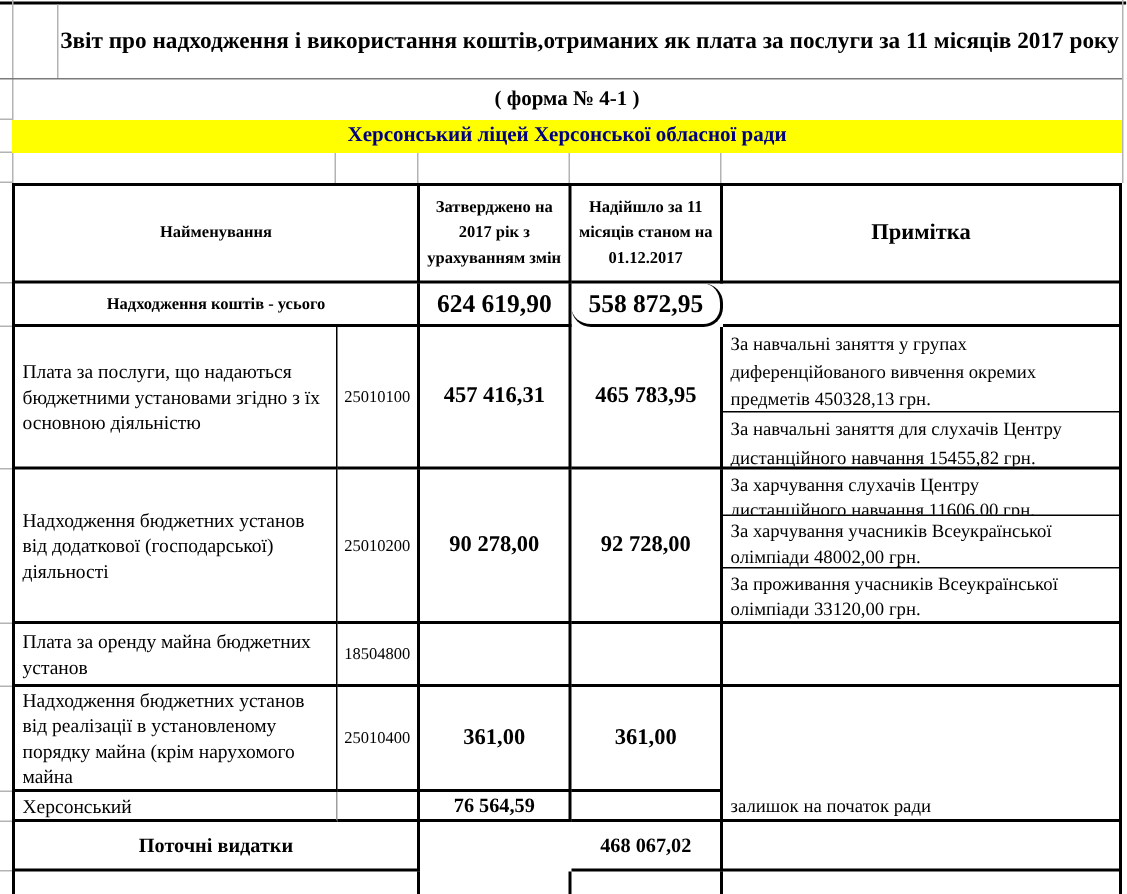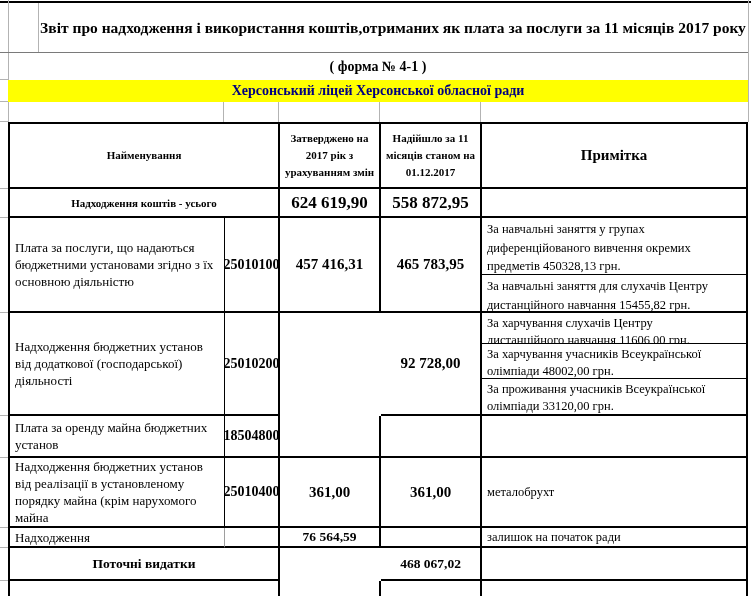--- a/index.html
+++ b/index.html
@@ -57,21 +57,21 @@
   .br1{border-right-width:1px;}
   .brg{border-right:1px solid #9e9e9e;}
   .br0{border-right:none;}
   .bb1{border-bottom-width:1px;}
   .bb0{border-bottom:none;}
   .th{font-weight:bold;font-size:11px;line-height:17px;}
   .thbig{font-weight:bold;font-size:15px;}
   .lbl{font-size:13px;line-height:17px;}
   .lblb{font-weight:bold;font-size:11px;}
   .lblb2{font-weight:bold;font-size:13.5px;}
-  .code{font-weight:bold;font-size:14px;}
+  .code{font-weight:normal;font-size:11px;}
   .vxl{font-weight:bold;font-size:17px;}
   .vlg{font-weight:bold;font-size:15px;}
   .vmd{font-weight:bold;font-size:13.5px;}
   .note{font-size:12.5px;line-height:17px;}
   .lh18{line-height:18.5px;}
   .lh16{line-height:16.5px;}
 </style>
 </head>
 <body>
 
@@ -108,39 +108,40 @@
     <div class="cell th pre" style="grid-area:1/3/2/4;">Затверджено на
 2017 рік з
 урахуванням змін</div>
     <div class="cell th pre" style="grid-area:1/4/2/5;">Надійшло за 11
 місяців станом на
 01.12.2017</div>
     <div class="cell thbig br0" style="grid-area:1/5/2/6;">Примітка</div>
 
     <div class="cell lblb" style="grid-area:2/1/3/3;">Надходження коштів - усього</div>
     <div class="cell vxl" style="grid-area:2/3/3/4;">624 619,90</div>
-    <div class="cell vxl" style="grid-area:2/4/3/5;">558 872,95</div>
+    <div class="cell vxl" style="grid-area:2/4/3/5;border-radius:13px;">558 872,95</div>
     <div class="cell br0" style="grid-area:2/5/3/6;"></div>
 
     <div class="cell lbl left pre br1" style="grid-area:3/1/5/2;">Плата за послуги, що надаються
 бюджетними установами згідно з їх
 основною діяльністю</div>
     <div class="cell code" style="grid-area:3/2/5/3;">25010100</div>
     <div class="cell vlg" style="grid-area:3/3/5/4;">457 416,31</div>
     <div class="cell vlg" style="grid-area:3/4/5/5;">465 783,95</div>
     <div class="cell note left top pre lh18 br0 bb1" style="grid-area:3/5/4/6;font-family:Liberation Serif, serif;">За навчальні заняття у групах
 диференційованого вивчення окремих
 предметів  450328,13 грн.</div>
     <div class="cell note left top pre lh18 br0" style="grid-area:4/5/5/6;">За навчальні заняття для слухачів Центру
 дистанційного навчання  15455,82 грн.</div>
 
     <div class="cell lbl left pre br1" style="grid-area:5/1/8/2;">Надходження бюджетних установ
 від додаткової (господарської)
 діяльності</div>
     <div class="cell code" style="grid-area:5/2/8/3;">25010200</div>
+    <div class="cell vlg" style="grid-area:5/3/8/4;">90 278,00</div>
     <div class="cell vlg" style="grid-area:5/4/8/5;">92 728,00</div>
     <div class="cell note left top pre lh16 br0 bb1" style="grid-area:5/5/6/6;">За харчування слухачів Центру
 дистанційного навчання  11606,00 грн.</div>
     <div class="cell note left top pre lh16 br0 bb1" style="grid-area:6/5/7/6;">За харчування  учасників Всеукраїнської
 олімпіади  48002,00 грн.</div>
     <div class="cell note left top pre lh16 br0" style="grid-area:7/5/8/6;">За проживання  учасників Всеукраїнської
 олімпіади  33120,00 грн.</div>
 
     <div class="cell lbl left pre br1" style="grid-area:8/1/9/2;">Плата за оренду майна бюджетних
 установ</div>
@@ -149,23 +150,22 @@
     <div class="cell" style="grid-area:8/4/9/5;"></div>
     <div class="cell br0" style="grid-area:8/5/9/6;"></div>
 
     <div class="cell lbl left pre br1" style="grid-area:9/1/10/2;">Надходження бюджетних установ
 від реалізації в установленому
 порядку майна (крім нарухомого
 майна</div>
     <div class="cell code" style="grid-area:9/2/10/3;">25010400</div>
     <div class="cell vlg" style="grid-area:9/3/10/4;">361,00</div>
     <div class="cell vlg" style="grid-area:9/4/10/5;">361,00</div>
-    <div class="cell note left br0" style="grid-area:9/5/10/6;">металобрухт</div>
 
-    <div class="cell lbl left brg" style="grid-area:10/1/11/2;">Надходження</div>
+    <div class="cell lbl left brg" style="grid-area:10/1/11/2;">Херсонський</div>
     <div class="cell" style="grid-area:10/2/11/3;"></div>
     <div class="cell vmd" style="grid-area:10/3/11/4;">76 564,59</div>
     <div class="cell" style="grid-area:10/4/11/5;"></div>
     <div class="cell note left br0" style="grid-area:10/5/11/6;">залишок на початок ради</div>
 
     <div class="cell lblb2" style="grid-area:11/1/12/3;">Поточні видатки</div>
     <div class="cell vmd" style="grid-area:11/4/12/5;">468 067,02</div>
     <div class="cell br0" style="grid-area:11/5/12/6;"></div>
 
     <div class="cell bb0" style="grid-area:12/1/13/3;"></div>

